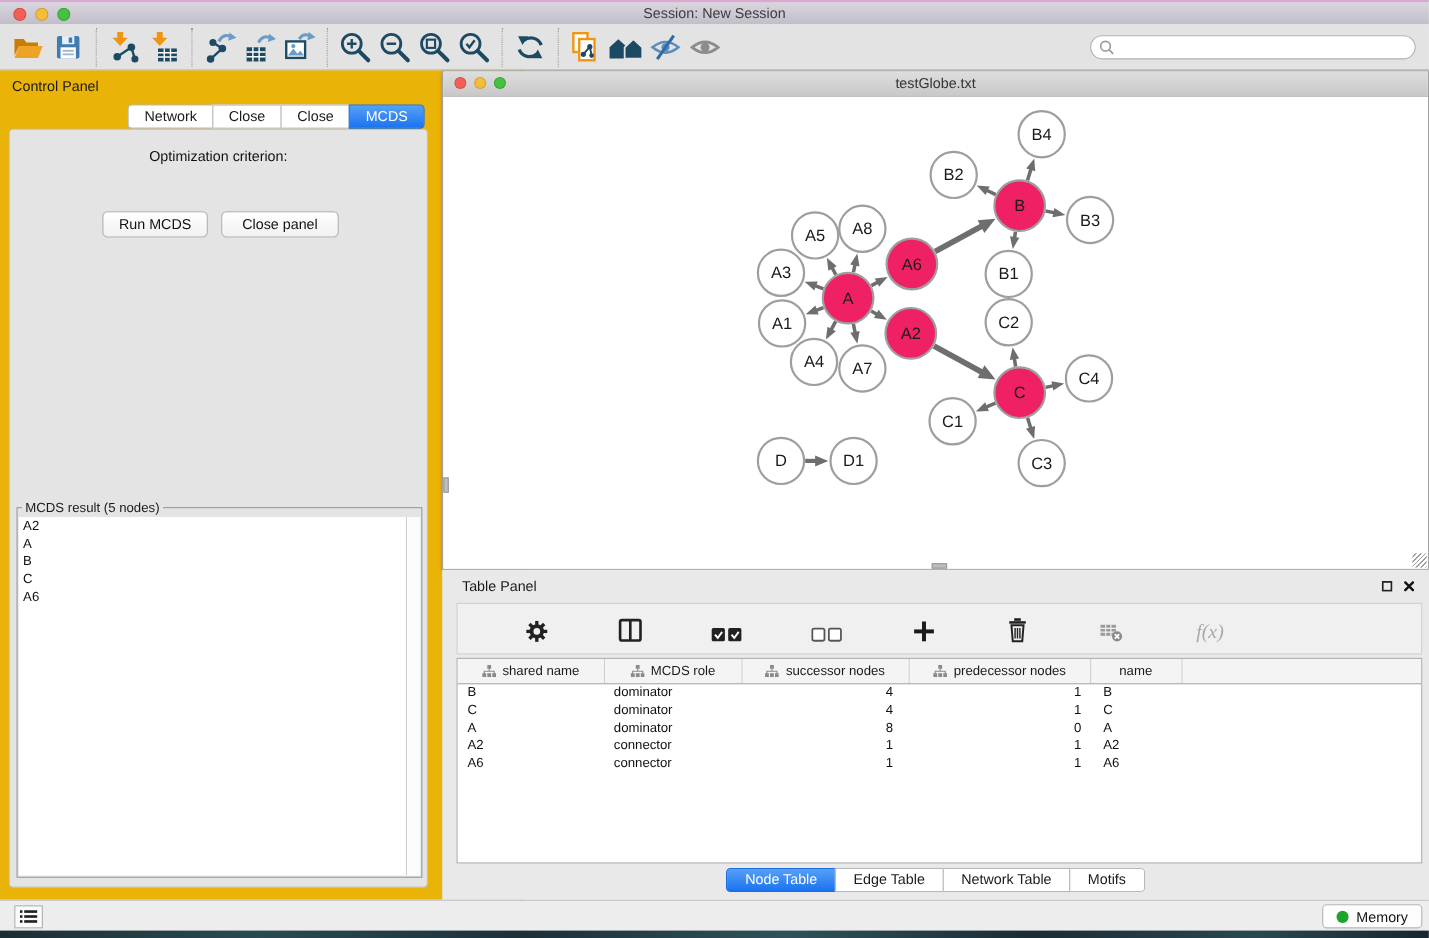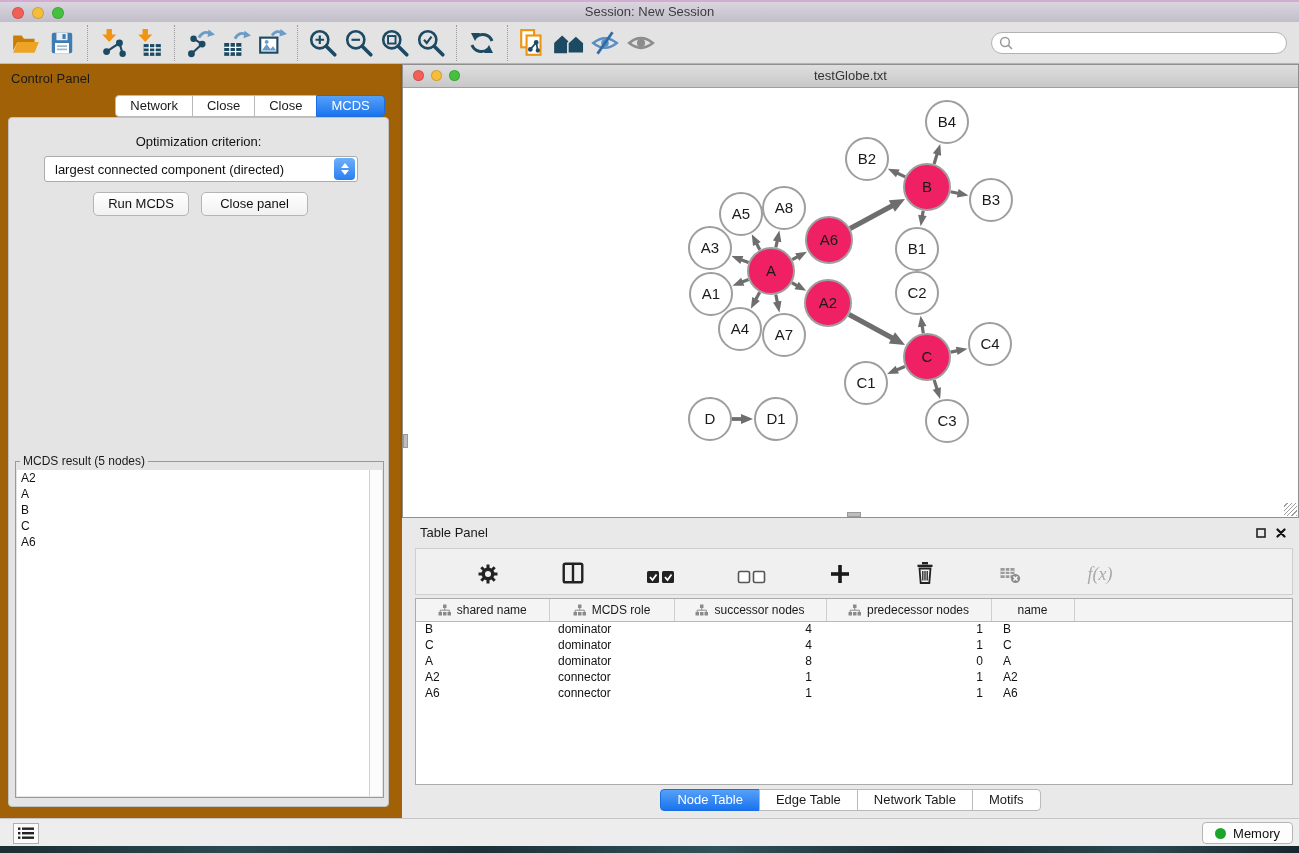--- a/index.html
+++ b/index.html
@@ -17,22 +17,22 @@
   .toolbar { position:absolute; left:0; top:22px; width:1299px; height:42px; background:#e3e3e3;
     border-bottom:1px solid #bdbdbd; display:flex; align-items:center; padding:0 8px; }
   .tbtn { width:36px; height:36px; display:flex; align-items:center; justify-content:center; }
   .sep { border-left:1px dotted #9b9b9b; height:36px; margin:0 7px; }
   .searchbox { margin-left:auto; margin-right:4px; position:relative; width:296px; height:22px; }
   .searchbox input { width:100%; height:100%; border:1px solid #b3b3b3; border-radius:11px;
     padding-left:26px; font-size:12px; background:#fff; outline:none; }
   .searchbox svg { position:absolute; left:8px; top:4px; }
 
   
-  .control-panel { position:absolute; left:0; top:64px; width:475px; height:754px; background:#a16207;
-    border-right:4px solid #15803d; }
+  .control-panel { position:absolute; left:0; top:64px; width:475px; height:754px; background:#eab308;
+    border-right:2px solid #15803d; }
   .panel-head { position:absolute; left:0; top:6px; width:100%; height:18px; }
   .panel-head .ptitle { position:absolute; left:11px; top:1px; font-size:13px; color:#1a1a1a; }
   .mini-btn { position:absolute; top:2px; width:14px; height:14px; display:flex; align-items:center; justify-content:center; }
   .cp-tabs { position:absolute; left:0; top:31px; width:100%; display:flex; justify-content:center; z-index:2;padding-left:29px; }
   .tab { height:22px; line-height:20px; padding:0 14px; font-size:13px; color:#1a1a1a; background:#fff;
     border:1px solid #b9b9b9; margin-left:-1px; }
   .tab:first-child { border-radius:4px 0 0 4px; margin-left:0; }
   .tab:last-child { border-radius:0 4px 4px 0; }
   .tab.active { background:linear-gradient(#56a0f8,#1a73ef); color:#fff; border-color:#1a6fe0; }
   .cp-body { position:absolute; left:8px; top:53px; width:381px; height:690px; background:#e4e4e4;
@@ -277,27 +277,20 @@
       </span>
     </div>
     <div class="cp-tabs">
       <div class="tab">Network</div>
       <div class="tab">Close</div>
       <div class="tab">Close</div>
       <div class="tab active">MCDS</div>
     </div>
     <div class="cp-body">
       <div class="opt-label">Optimization criterion:</div>
-      <div class="combo">
-        <span class="cval">largest connected component (directed)</span>
-        <span class="stepper">
-            <span class="up"></span>
-            <span class="dn"></span>
-          </span>
-      </div>
       <div class="pbtn" style="left:84px; width:96px;">Run MCDS</div>
       <div class="pbtn" style="left:192px; width:107px;">Close panel</div>
       <fieldset class="result-box">
         <legend>MCDS result (5 nodes)</legend>
         <div class="result-list" id="result-list">
           <div class="result-track"></div>
         <div class="result-item">A2</div>
             <div class="result-item">A</div>
             <div class="result-item">B</div>
             <div class="result-item">C</div>

